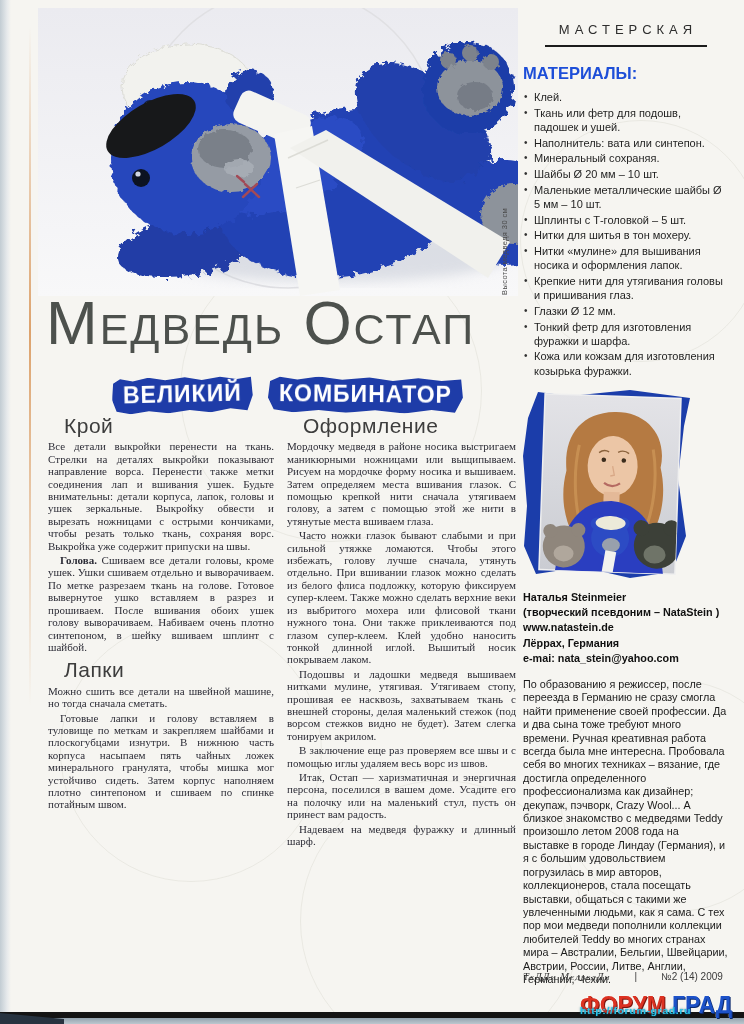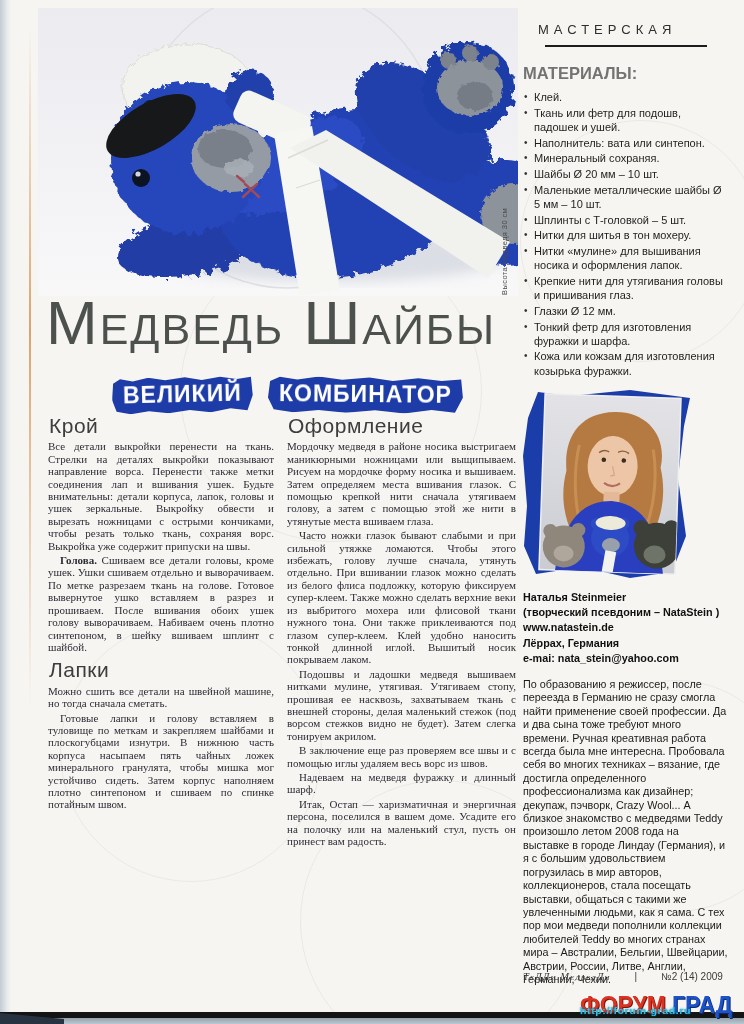--- a/index.html
+++ b/index.html
@@ -15,46 +15,46 @@
     background:linear-gradient(rgba(214,150,90,0),rgba(216,148,86,.85) 45%,rgba(214,150,90,0));}
   .black-bar{left:0;top:1012px;width:744px;height:6px;background:#141414;}
   .bottom-strip{left:0;top:1018px;width:744px;height:6px;background:linear-gradient(#93a3af,#bcc7ce);}
   .corner-wedge{left:0;top:1013px;width:64px;height:11px;background:#273340;
     clip-path:polygon(0 0,100% 55%,100% 100%,0 100%);}
   
   .bear-photo{left:38px;top:8px;width:480px;height:288px;}
   .photo-caption{left:500px;top:183px;width:14px;height:112px;font-size:7.5px;color:#4a4a4a;
     writing-mode:vertical-rl;transform:rotate(180deg);letter-spacing:.4px;white-space:nowrap;}
   
-  .masthead{left:538px;top:22px;width:180px;text-align:left;font-size:13px;
+  .masthead{left:538px;top:22px;width:180px;text-align:center;font-size:13px;
     letter-spacing:5px;color:#2e2e2e;}
   .masthead-rule{left:545px;top:45px;width:162px;height:1.5px;background:#1c1c1c;}
   
-  .materials-title{left:523px;top:64px;font-size:16.5px;font-weight:bold;color:#737373;}
+  .materials-title{left:523px;top:64px;font-size:16.5px;font-weight:bold;color:#1d4ed8;}
   .materials{left:523px;top:90px;width:204px;font-size:11px;line-height:14.2px;color:#1f1f1f;}
   .materials ul{margin:0;padding:0;list-style:none;}
   .materials li{position:relative;padding-left:11px;margin-bottom:1.5px;}
   .materials li::before{content:"•";position:absolute;left:1px;top:0;font-size:10px;color:#333;}
   
   .main-title{left:46px;top:290px;width:482px;font-size:62px;line-height:1.05;
     font-variant:small-caps;letter-spacing:2px;color:#4d514d;white-space:nowrap;}
   .subtitle{left:112px;top:377px;width:420px;display:flex;gap:15px;}
   .chip{display:inline-block;background:#1e3ca8;color:#fff;font-weight:bold;font-size:23px;
     letter-spacing:1px;padding:4px 11px 5px;
     clip-path:polygon(1% 14%,6% 2%,15% 9%,26% 0,38% 8%,52% 1%,64% 10%,77% 2%,89% 9%,99% 4%,100% 55%,96% 97%,84% 90%,70% 100%,55% 92%,40% 100%,26% 93%,13% 100%,3% 92%,0 60%);
     filter:drop-shadow(3px 3px 0 rgba(18,38,108,.55));}
   .chip.c1{transform:rotate(-1.4deg);}
   .chip.c2{transform:rotate(.6deg);}
   
   .col{position:absolute;top:420px;font-family:"Liberation Serif",serif;font-size:11px;
     line-height:12.4px;text-align:justify;color:#2d2d37;}
   .col1{left:48px;width:226px;}
   .col2{left:287px;width:229px;}
   .colhead{font-family:"Liberation Sans",sans-serif;font-weight:400;font-size:21px;
-    color:#3d3d3d;letter-spacing:.5px;margin:0 1px 8px;}
+    color:#3d3d3d;letter-spacing:.5px;margin:0 16px 8px;}
   .colhead.mt{margin-top:11px;}
   .col p{margin:0 0 2px;text-indent:12px;}
   .col p.noind{text-indent:0;}
   .runin{font-weight:bold;}
   
   .author-photo{left:520px;top:386px;width:180px;height:195px;}
   .author-info{left:523px;top:590px;width:205px;font-size:10.8px;font-weight:bold;
     line-height:15.2px;color:#101010;}
   .author-bio{left:523px;top:678px;width:205px;font-size:10.8px;line-height:13.4px;color:#1b1b1b;}
   
@@ -176,43 +176,43 @@
       <li>Шплинты с Т-головкой – 5 шт.</li>
       <li>Нитки для шитья в тон мохеру.</li>
       <li>Нитки «мулине» для вышивания носика и оформления лапок.</li>
       <li>Крепкие нити для утягивания головы и пришивания глаз.</li>
       <li>Глазки Ø 12 мм.</li>
       <li>Тонкий фетр для изготовления фуражки и шарфа.</li>
       <li>Кожа или кожзам для изготовления козырька фуражки.</li>
     </ul>
   </div>
 
-  <div class="abs main-title">Медведь Шайбы</div>
+  <div class="abs main-title">Медведь Остап</div>
   <div class="abs subtitle">
     <span class="chip c1">ВЕЛИКИЙ</span>
     <span class="chip c2">КОМБИНАТОР</span>
   </div>
 
   <div class="col col1">
     <div class="colhead">Крой</div>
     <p class="noind">Все детали выкройки перенести на ткань. Стрелки на деталях выкройки показывают направление ворса. Перенести также метки соединения лап и вшивания ушек. Будьте внимательны: детали корпуса, лапок, головы и ушек зеркальные. Выкройку обвести и вырезать ножницами с острыми кончиками, чтобы резать только ткань, сохраняя ворс. Выкройка уже содержит припуски на швы.</p>
     <p><span class="runin">Голова.</span> <span>Сшиваем все детали головы, кроме ушек. Ушки сшиваем отдельно и выворачиваем. По метке разрезаем ткань на голове. Готовое вывернутое ушко вставляем в разрез и прошиваем. После вшивания обоих ушек голову выворачиваем. Набиваем очень плотно синтепоном, в шейку вшиваем шплинт с шайбой.</span></p>
     <div class="colhead mt">Лапки</div>
     <p class="noind">Можно сшить все детали на швейной машине, но тогда сначала сметать.</p>
     <p>Готовые лапки и голову вставляем в туловище по меткам и закрепляем шайбами и плоскогубцами изнутри. В нижнюю часть корпуса насыпаем пять чайных ложек минерального гранулята, чтобы мишка мог устойчиво сидеть. Затем корпус наполняем плотно синтепоном и сшиваем по спинке потайным швом.</p>
   </div>
 
   <div class="col col2">
     <div class="colhead">Оформление</div>
     <p class="noind">Мордочку медведя в районе носика выстригаем маникюрными ножницами или выщипываем. Рисуем на мордочке форму носика и вышиваем. Затем определяем места вшивания глазок. С помощью крепкой нити сначала утягиваем голову, а затем с помощью этой же нити в утянутые места вшиваем глаза.</p>
     <p>Часто ножки глазок бывают слабыми и при сильной утяжке ломаются. Чтобы этого избежать, голову лучше сначала, утянуть отдельно. При вшивании глазок можно сделать из белого флиса подложку, которую фиксируем супер-клеем. Также можно сделать верхние веки из выбритого мохера или флисовой ткани нужного тона. Они также приклеиваются под глазом супер-клеем. Клей удобно наносить тонкой длинной иглой. Вышитый носик покрываем лаком.</p>
     <p>Подошвы и ладошки медведя вышиваем нитками мулине, утягивая. Утягиваем стопу, прошивая ее насквозь, захватываем ткань с внешней стороны, делая маленький стежок (под ворсом стежков видно не будет). Затем слегка тонируем акрилом.</p>
     <p>В заключение еще раз проверяем все швы и с помощью иглы удаляем весь ворс из швов.</p>
+    <p>Итак, Остап — харизматичная и энергичная персона, поселился в вашем доме. Усадите его на полочку или на маленький стул, пусть он принест вам радость.</p>
     <p>Надеваем на медведя фуражку и длинный шарф.</p>
-    <p>Итак, Остап — харизматичная и энергичная персона, поселился в вашем доме. Усадите его на полочку или на маленький стул, пусть он принест вам радость.</p>
   </div>
 
   <div class="abs author-photo">
     <svg viewBox="0 0 180 195" width="180" height="195">
       <defs>
         <linearGradient id="ph" x1="0" y1="0" x2="0" y2="1">
           <stop offset="0" stop-color="#e3e3e7"></stop>
             <stop offset="1" stop-color="#caccd2"></stop>
         </linearGradient>
         <clipPath id="pclip">

